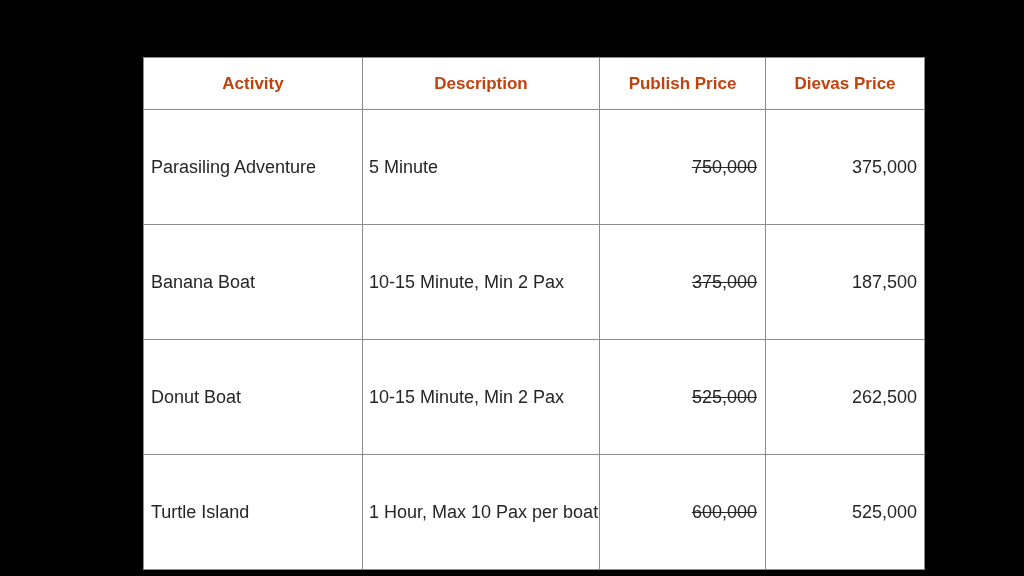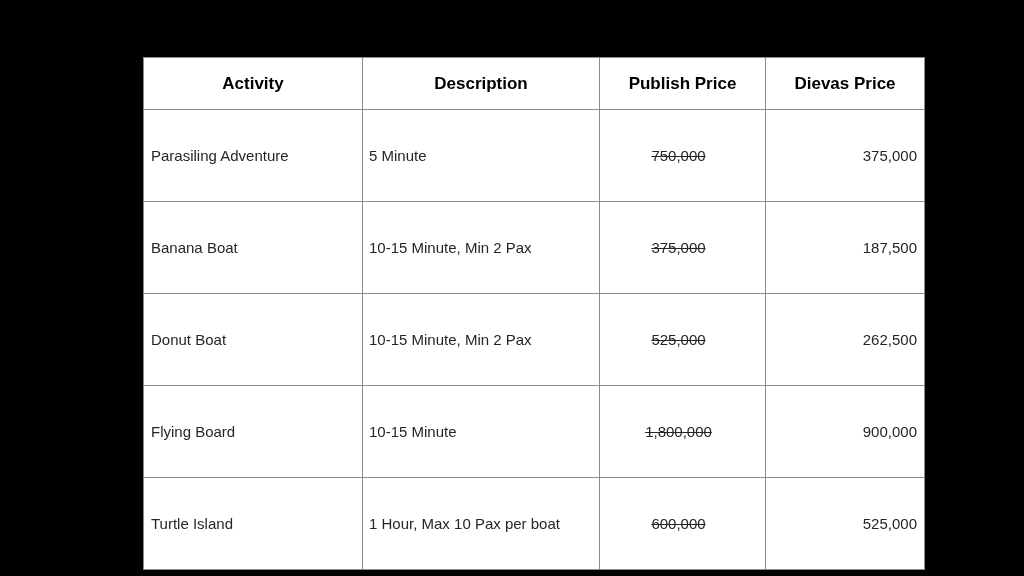--- a/index.html
+++ b/index.html
@@ -28,30 +28,30 @@
     border: 1px solid #8c8c8c;
     vertical-align: middle;
     overflow: hidden;
     white-space: nowrap;
   }
   .price-table thead tr { height: 52px; }
   .price-table tbody tr { height: 51px; }
   .price-table th {
     font-size: 17px;
     font-weight: bold;
-    color: #000000;
+    color: #c2410c;
     text-align: center;
   }
   .price-table td {
-    font-size: 15px;
+    font-size: 18px;
     color: #262626;
   }
   td.cell-activity { text-align: left; padding-left: 7px; }
   td.cell-description { text-align: left; padding-left: 6px; }
-  td.cell-publish { text-align: center; padding-right: 8px; text-decoration: line-through; }
+  td.cell-publish { text-align: right; padding-right: 8px; text-decoration: line-through; }
   td.cell-dievas { text-align: right; padding-right: 7px; }
 </style>
 </head>
 <body>
 
 <div class="canvas">
   <table class="price-table">
     <colgroup>
       <col style="width:219px">
       <col style="width:237px">
@@ -79,26 +79,20 @@
         <td class="cell-publish">375,000</td>
         <td class="cell-dievas">187,500</td>
       </tr>
       <tr>
         <td class="cell-activity">Donut Boat</td>
         <td class="cell-description">10-15 Minute, Min 2 Pax</td>
         <td class="cell-publish">525,000</td>
         <td class="cell-dievas">262,500</td>
       </tr>
       <tr>
-        <td class="cell-activity">Flying Board</td>
-        <td class="cell-description">10-15 Minute</td>
-        <td class="cell-publish">1,800,000</td>
-        <td class="cell-dievas">900,000</td>
-      </tr>
-      <tr>
         <td class="cell-activity">Turtle Island</td>
         <td class="cell-description">1 Hour, Max 10 Pax per boat</td>
         <td class="cell-publish">600,000</td>
         <td class="cell-dievas">525,000</td>
       </tr>
     </tbody>
   </table>
 </div>
 
 </body></html>

